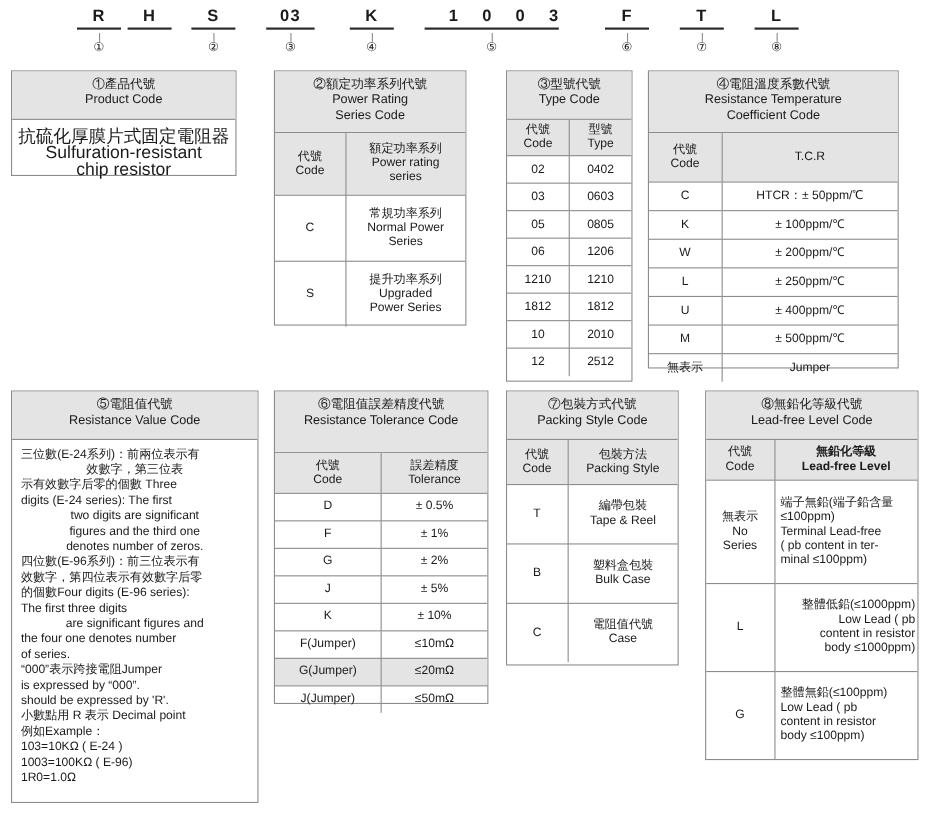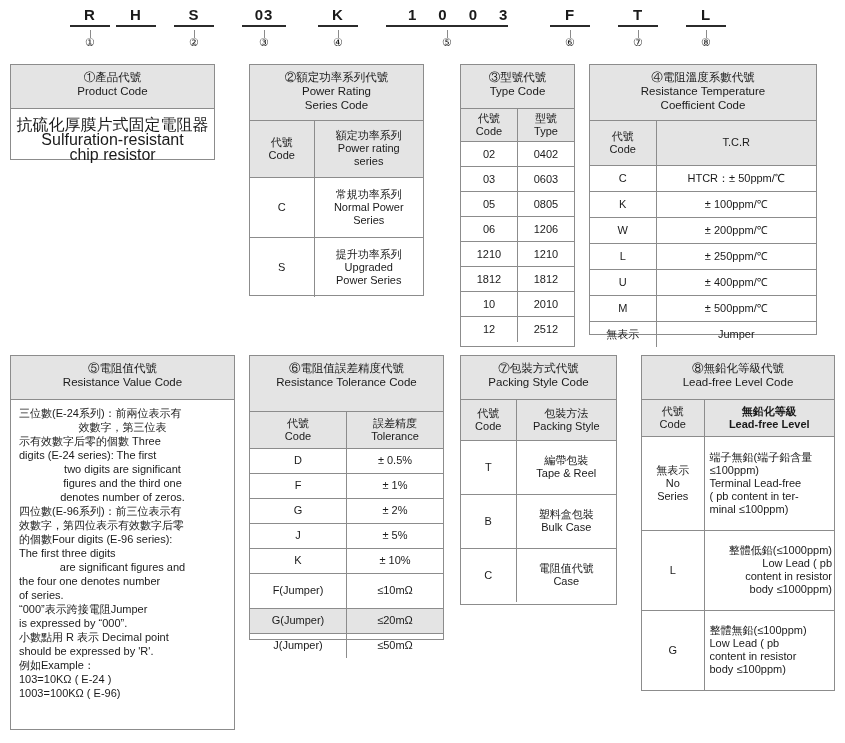--- a/index.html
+++ b/index.html
@@ -280,25 +280,26 @@
       <div style="text-align:center;">denotes number of zeros.</div>
       <div>四位數(E-96系列)：前三位表示有</div>
       <div>效數字，第四位表示有效數字后零</div>
       <div>的個數Four digits (E-96 series):</div>
       <div>The first three digits</div>
       <div style="text-align:center;">are significant figures and</div>
       <div>the four one denotes number</div>
       <div>of series.</div>
       <div>  “000”表示跨接電阻Jumper</div>
       <div>is expressed by “000”.</div>
+      <div>should  be expressed by 'R'.</div>
       <div>小數點用 R 表示 Decimal  point</div>
-      <div>should  be expressed by 'R'.</div>
       <div>例如Example：</div>
       <div>    103=10KΩ  ( E-24 )</div>
       <div>    1003=100KΩ ( E-96)</div>
+      <div>    1R0=1.0Ω</div>
     </div>
   </div>
 
   <div class="box" style="left:249px;top:355px;width:195px;height:285px;">
     <div class="hdr" style="height:56px;">
       <span class="cn"><span>⑥</span><span>電阻值誤差精度代號</span></span>
       <span class="en">Resistance Tolerance Code</span>
     </div>
     <table class="tbl">
       <tbody>
@@ -326,21 +327,21 @@
           </tr>
       <tr>
             <td style="border-left:none;height:25px;">J</td>
             <td style="border-right:none;">± 5%</td>
           </tr>
       <tr>
             <td style="border-left:none;height:25px;">K</td>
             <td style="border-right:none;">± 10%</td>
           </tr>
       <tr>
-            <td style="border-left:none;height:35px;">F(Jumper)</td>
+            <td style="border-left:none;height:25px;">F(Jumper)</td>
             <td style="border-right:none;">≤10mΩ</td>
           </tr>
       <tr>
             <td class="shade" style="border-left:none;height:25px;">G(Jumper)</td>
             <td class="shade" style="border-right:none;">≤20mΩ</td>
           </tr>
       <tr>
             <td style="border-left:none;border-bottom:none;height:25px;">J(Jumper)</td>
             <td style="border-right:none;border-bottom:none;">≤50mΩ</td>
           </tr>

